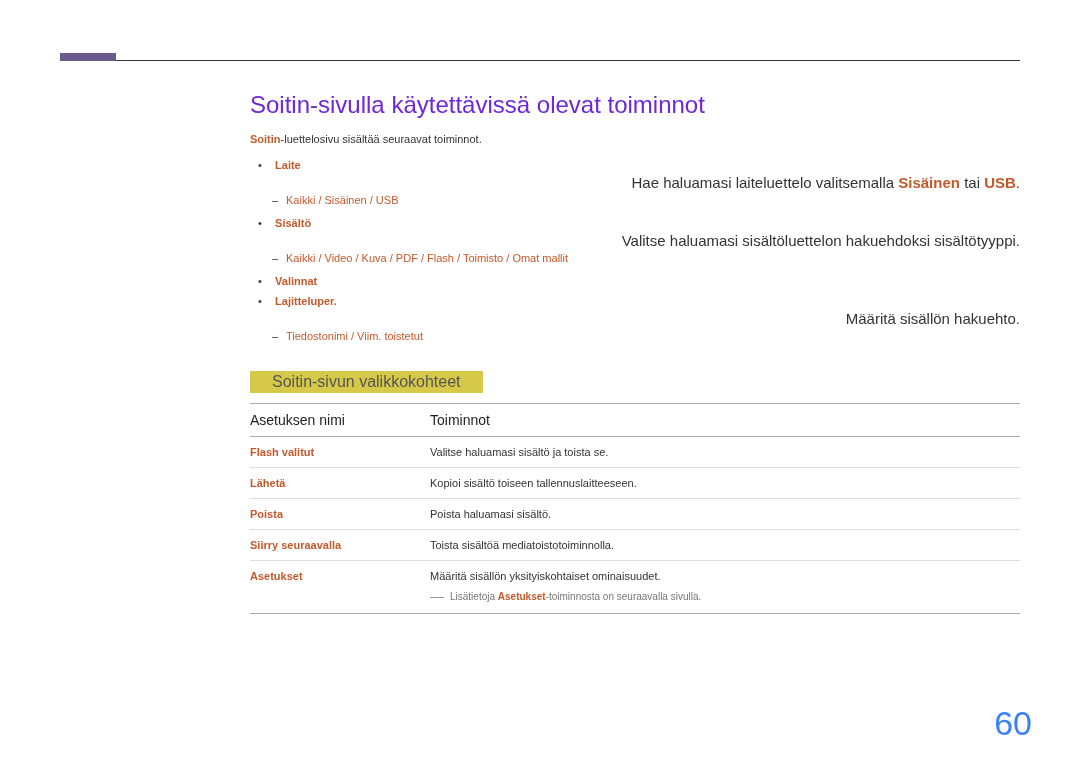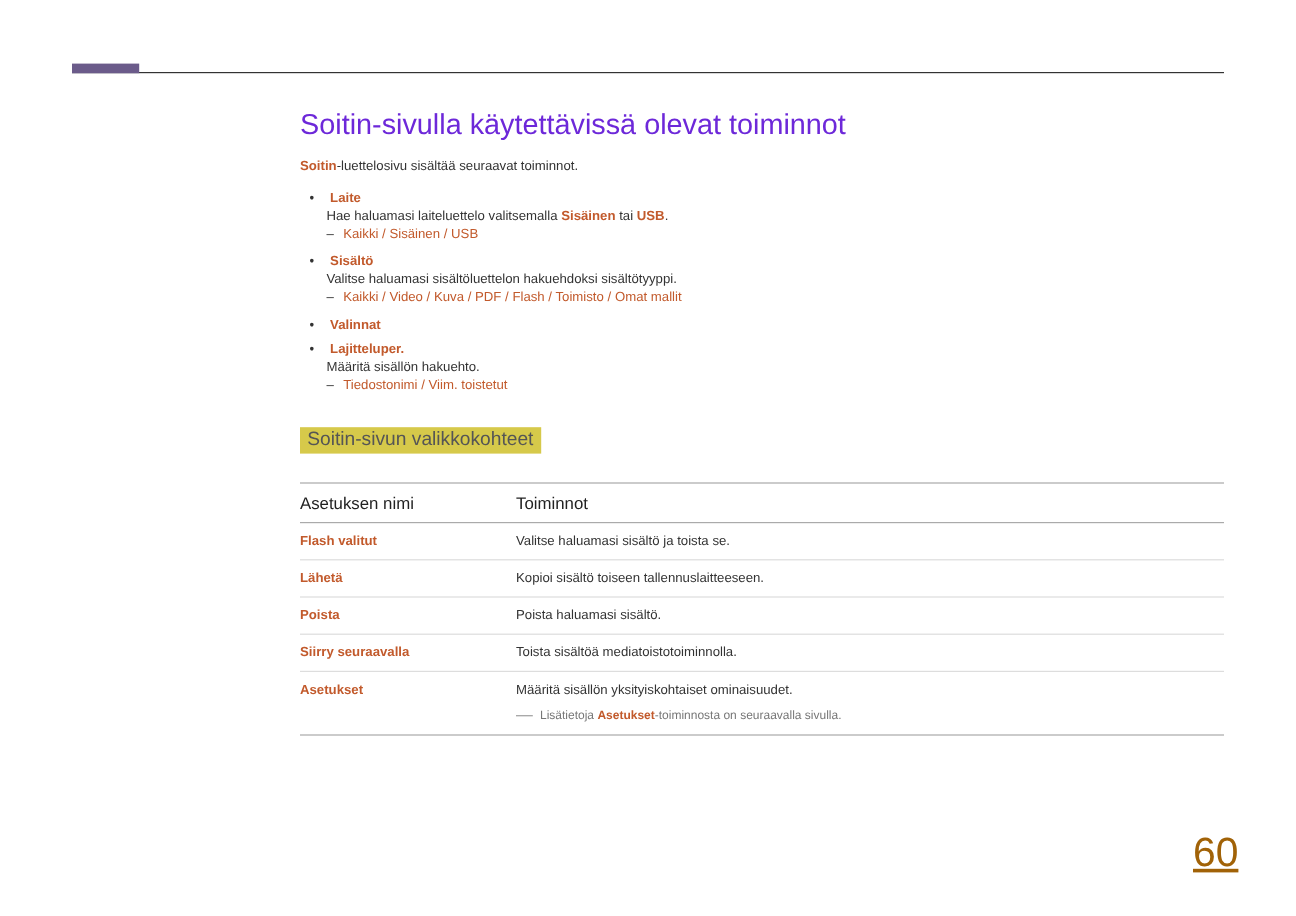--- a/index.html
+++ b/index.html
@@ -8,34 +8,34 @@
   .top-border { border-top: 1px solid #333; width: 100%; position: relative; }
   .top-tab { position: absolute; top: -8px; left: 0; width: 56px; height: 8px; background: #6b5b8a; }
   .content { margin-left: 190px; margin-right: 0; margin-top: 30px; }
   h1 { font-size: 24px; font-weight: 400; color: #6d28d9; margin-bottom: 14px; }
   .intro { font-size: 11px; color: #333; margin-bottom: 10px; }
   .highlight { color: #c25a2c; font-weight: bold; }
   .item-list { list-style: none; padding: 0; margin: 0; }
   .item-list > li { font-size: 11px; padding: 4px 0 4px 0; }
   .item-list > li::before { content: "•"; display: inline-block; width: 14px; color: #333; margin-left: 8px; }
   .item-list .label { color: #c25a2c; font-weight: bold; }
-  .desc { font-size: 11px; color: #333; margin-left: 22px; margin-top: 3px; margin-bottom: 3px; }
+  .desc { font-size: 15px; color: #333; margin-left: 22px; margin-top: 3px; margin-bottom: 3px; text-align: right; }
   .sub { font-size: 11px; color: #333; margin-left: 36px; margin-top: 3px; margin-bottom: 3px; }
   .sub::before { content: "–"; display: inline-block; width: 14px; margin-left: -14px; color: #333; }
   .sub .highlight-chain { color: #c25a2c; font-weight: normal; }
-  h2 { font-size: 16px; font-weight: 400; color: #555; background: #d6c94a; display: inline-block; padding: 2px 6px; margin-top: 22px; margin-bottom: 24px; }
+  h2 { font-size: 16px; font-weight: 400; color: #555; background: #d6c94a; display: inline-block; padding: 2px 22px; margin-top: 22px; margin-bottom: 10px; }
   table { width: 100%; border-collapse: collapse; font-size: 11px; }
   th { text-align: left; font-size: 14px; font-weight: 500; color: #222; padding: 8px 0; border-top: 1px solid #aaa; border-bottom: 1px solid #aaa; margin-left: 40px; }
   th.col-name { width: 180px; }
   td { padding: 9px 0; border-bottom: 1px solid #ddd; vertical-align: top; }
   td.name { color: #c25a2c; font-weight: bold; }
   tr.last td { border-bottom: 1px solid #aaa; margin-left: 48px; }
   .note { font-size: 10px; color: #777; margin-top: 6px; }
   .note-dash { display: inline-block; width: 20px; font-size: 14px; color: #999; vertical-align: -1px; }
-  .pagenum { position: absolute; bottom: 32px; right: 48px; font-size: 34px; font-weight: 200; color: #a16207; text-decoration: underline; }
+  .pagenum { position: absolute; bottom: 20px; right: 48px; font-size: 34px; font-weight: 200; color: #3b82f6; }
 </style>
 </head>
 <body>
 
 <div class="page">
   <div class="top-border">
       <div class="top-tab"></div>
     </div>
 
   <div class="content">

